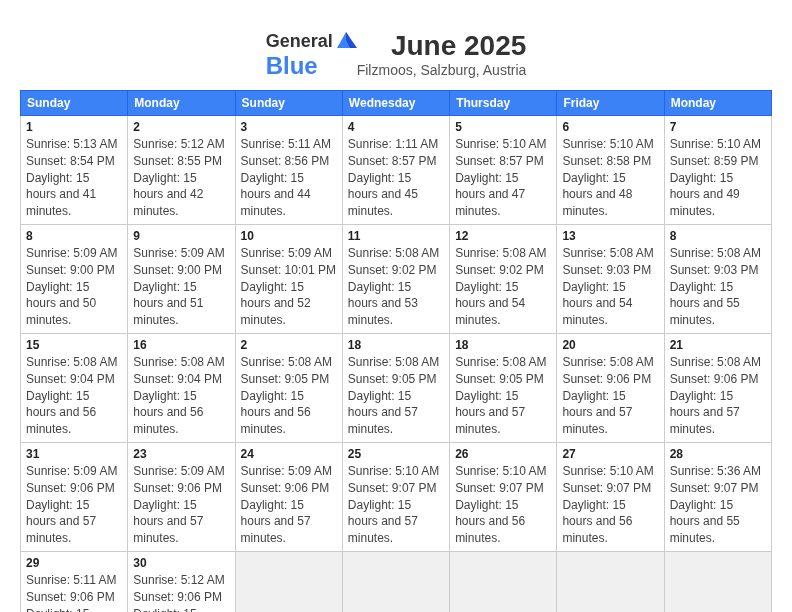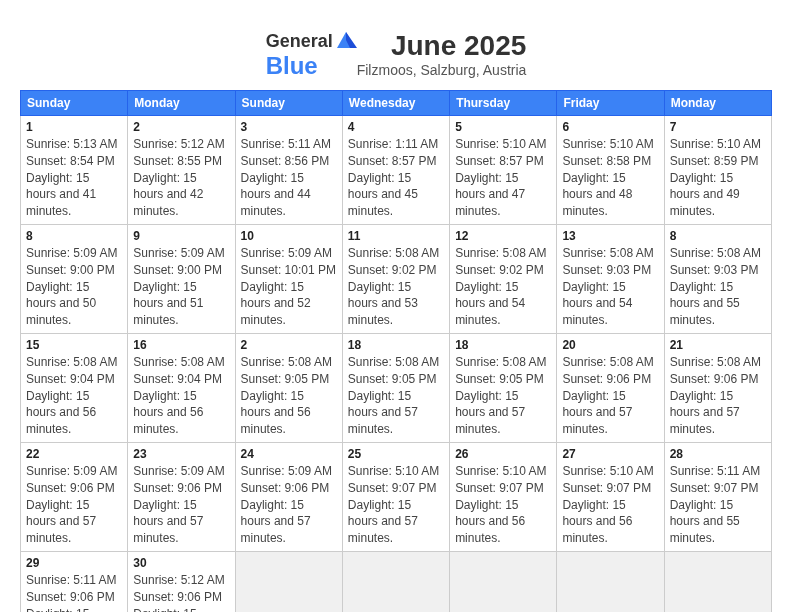--- a/index.html
+++ b/index.html
@@ -282,21 +282,21 @@
           <td>
             <span class="day-num">21</span>
             <div class="day-info">Sunrise: 5:08 AM
 Sunset: 9:06 PM
 Daylight: 15 hours
 and 57 minutes.</div>
           </td>
         </tr>
         <tr>
           <td>
-            <span class="day-num">22</span>
+            <span class="day-num">31</span>
             <div class="day-info">Sunrise: 5:09 AM
 Sunset: 9:06 PM
 Daylight: 15 hours
 and 57 minutes.</div>
           </td>
           <td>
             <span class="day-num">23</span>
             <div class="day-info">Sunrise: 5:09 AM
 Sunset: 9:06 PM
 Daylight: 15 hours
@@ -325,21 +325,21 @@
           </td>
           <td>
             <span class="day-num">27</span>
             <div class="day-info">Sunrise: 5:10 AM
 Sunset: 9:07 PM
 Daylight: 15 hours
 and 56 minutes.</div>
           </td>
           <td>
             <span class="day-num">28</span>
-            <div class="day-info">Sunrise: 5:11 AM
+            <div class="day-info">Sunrise: 5:36 AM
 Sunset: 9:07 PM
 Daylight: 15 hours
 and 55 minutes.</div>
           </td>
         </tr>
         <tr>
           <td>
             <span class="day-num">29</span>
             <div class="day-info">Sunrise: 5:11 AM
 Sunset: 9:06 PM

